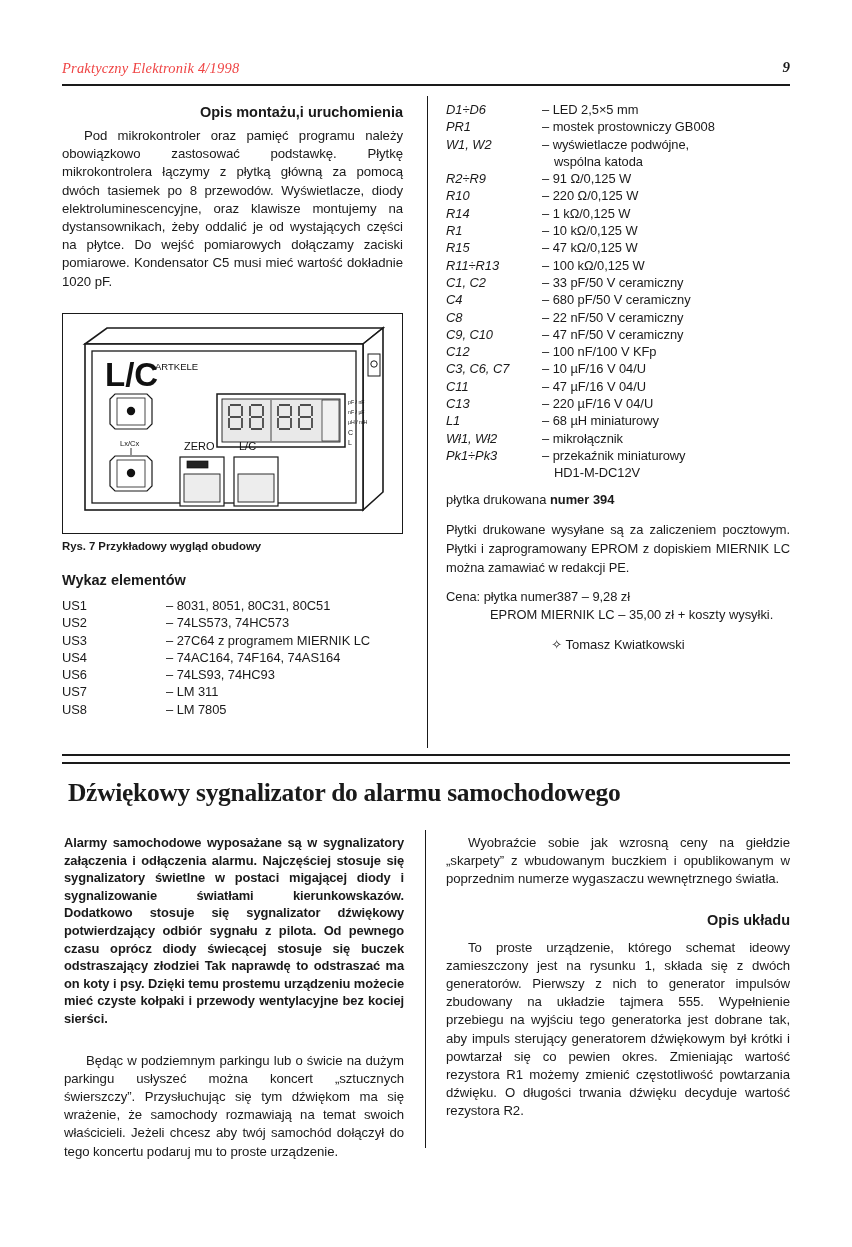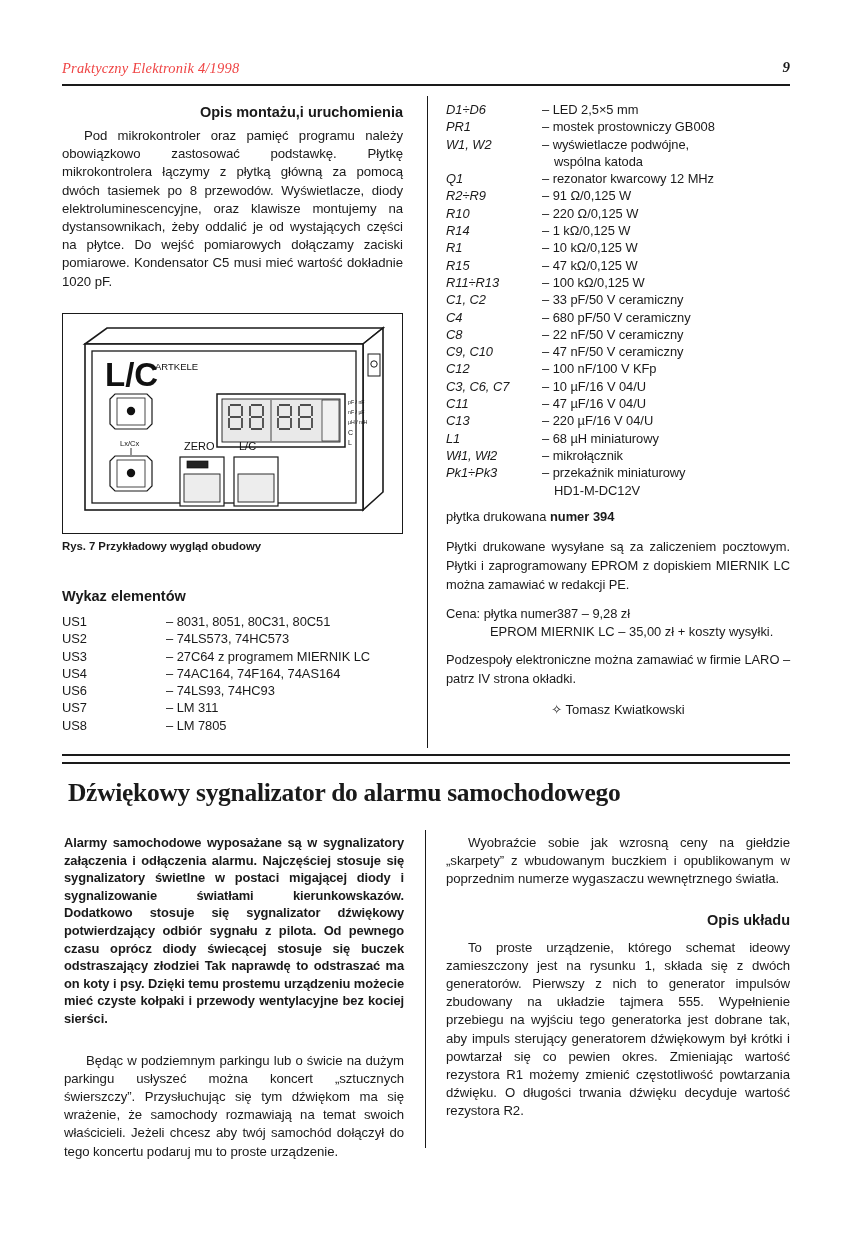--- a/index.html
+++ b/index.html
@@ -281,21 +281,21 @@
       </g>
 
       <g>
         <rect x="305" y="40" width="12" height="22" fill="#ffffff" stroke="#1a1a1a" stroke-width="1"></rect>
         <circle cx="311" cy="50" r="3.2" fill="none" stroke="#1a1a1a" stroke-width="1"></circle>
       </g>
     </svg>
   </div>
   <div class="fig-caption">Rys. 7 Przykładowy wygląd obudowy</div>
 
-  <div class="col" style="left:62px; top:588px; width:341px;">
+  <div class="col" style="left:62px; top:572px; width:341px;">
     <h3 class="list-head">Wykaz elementów</h3>
     <table class="parts">
       <tbody>
         <tr>
           <td class="ref">US1</td>
           <td class="val">– 8031, 8051, 80C31, 80C51</td>
         </tr>
         <tr>
           <td class="ref">US2</td>
           <td class="val">– 74LS573, 74HC573</td>
@@ -338,24 +338,20 @@
           <td class="val"><span>– mostek prostowniczy GB008</span></td>
         </tr>
         <tr>
           <td class="ref">W1, W2</td>
           <td class="val">
             <span>– wyświetlacze podwójne,</span>
             <span class="cont-line">wspólna katoda</span>
           </td>
         </tr>
         <tr>
-          <td class="ref">Q1</td>
-          <td class="val"><span>– rezonator kwarcowy 12 MHz</span></td>
-        </tr>
-        <tr>
           <td class="ref">R2÷R9</td>
           <td class="val"><span>– 91 Ω/0,125 W</span></td>
         </tr>
         <tr>
           <td class="ref">R10</td>
           <td class="val"><span>– 220 Ω/0,125 W</span></td>
         </tr>
         <tr>
           <td class="ref">R14</td>
           <td class="val"><span>– 1 kΩ/0,125 W</span></td>
@@ -422,21 +418,20 @@
       </tbody>
     </table>
 
     <p class="pcb-line"><span>płytka drukowana </span><b>numer 394</b></p>
 
     <div style="height:12px"></div>
 
     <p class="note">Płytki drukowane wysyłane są za zaliczeniem pocztowym. Płytki i zaprogramowany EPROM z dopiskiem MIERNIK LC można zamawiać w redakcji PE.</p>
     <p class="note tight">Cena: płytka numer387 – 9,28 zł</p>
     <p class="price-ind">EPROM MIERNIK LC – 35,00 zł + koszty wysyłki.</p>
-    <p class="note">Podzespoły elektroniczne można zamawiać w firmie LARO – patrz IV strona okładki.</p>
     <p class="signature">✧ Tomasz Kwiatkowski</p>
   </div>
 
   <div class="rule rule-mid"></div>
   <div class="rule rule-bottom"></div>
 
   <h1 class="article-title">Dźwiękowy sygnalizator do alarmu samochodowego</h1>
 
   <div class="col" style="left:64px; top:834px; width:340px;">
     <p class="lead">Alarmy samochodowe wyposażane są w sygnalizatory załączenia i odłączenia alarmu. Najczęściej stosuje się sygnalizatory świetlne w postaci migającej diody i sygnalizowanie światłami kierunkowskazów. Dodatkowo stosuje się sygnalizator dźwiękowy potwierdzający odbiór sygnału z pilota. Od pewnego czasu oprócz diody świecącej stosuje się buczek odstraszający złodziei Tak naprawdę to odstraszać ma on koty i psy. Dzięki temu prostemu urządzeniu możecie mieć czyste kołpaki i przewody wentylacyjne bez kociej sierści.</p>

